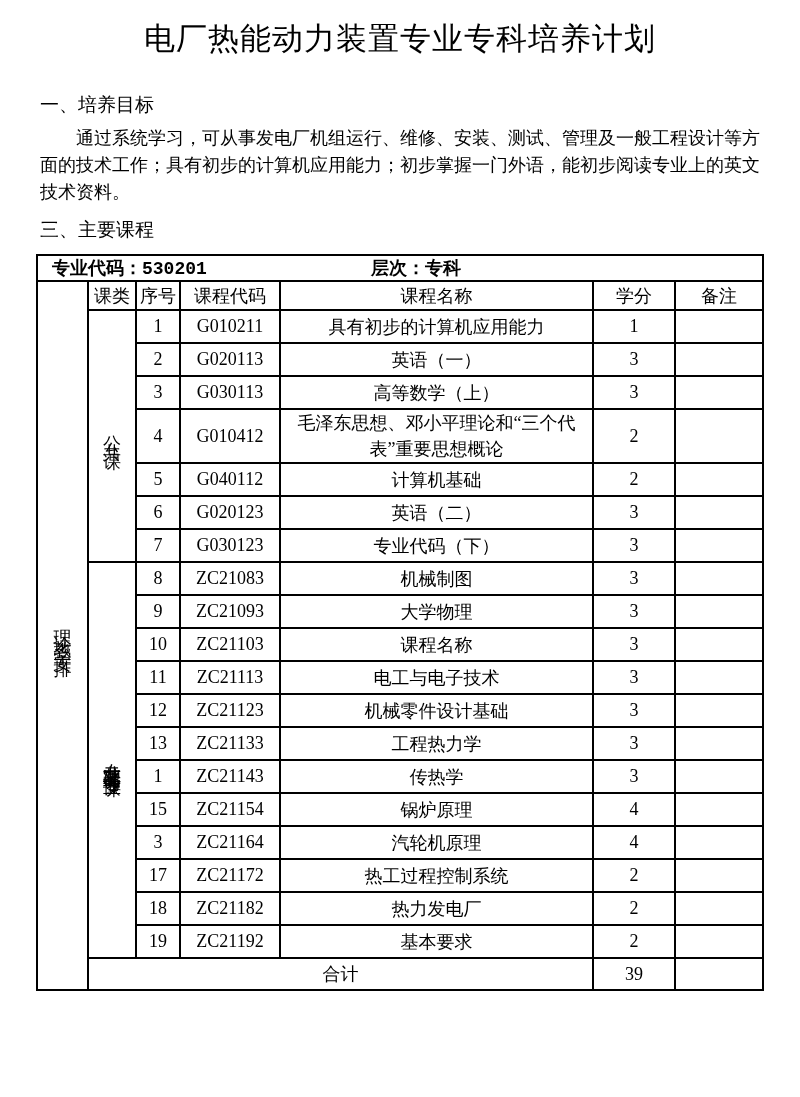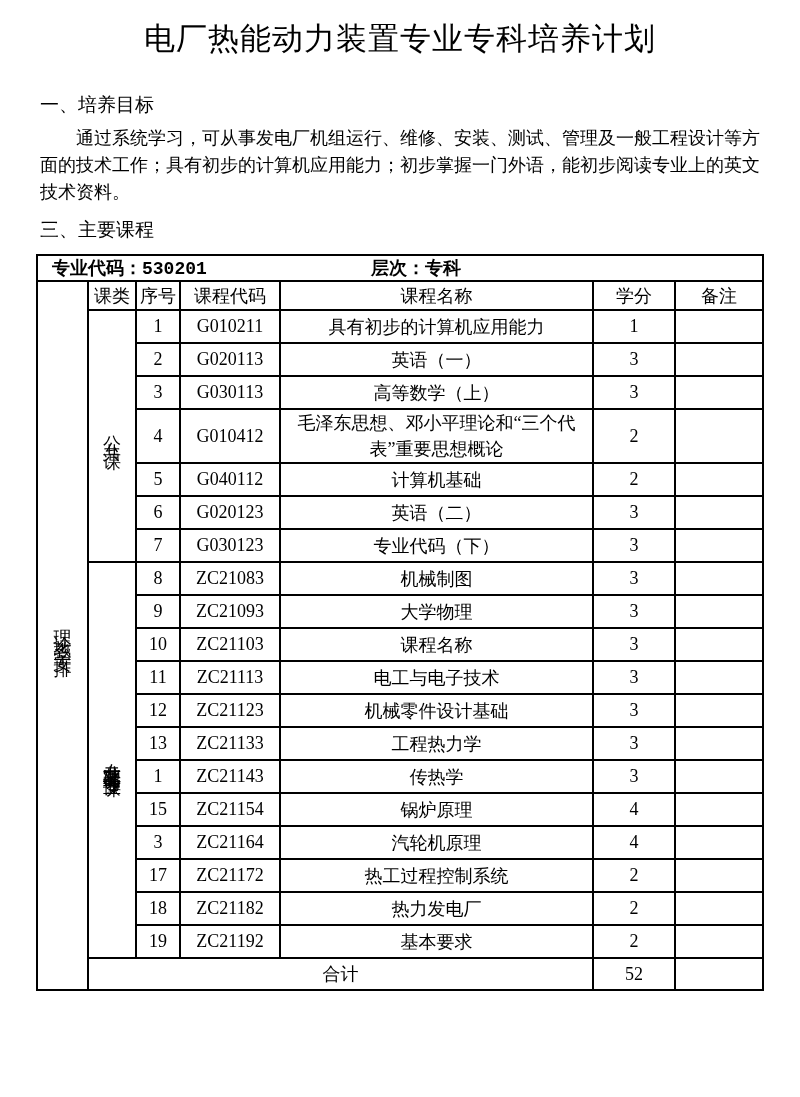--- a/index.html
+++ b/index.html
@@ -263,19 +263,19 @@
         </tr>
         <tr class="course-row">
           <td>19</td>
           <td>ZC21192</td>
           <td class="name">基本要求</td>
           <td>2</td>
           <td></td>
         </tr>
         <tr class="total-row" id="total-row">
         <td colspan="4">合计</td>
-        <td>52</td>
+        <td>39</td>
         <td></td>
       </tr>
     </tbody>
   </table>
 
 </div>
 
 </body></html>

